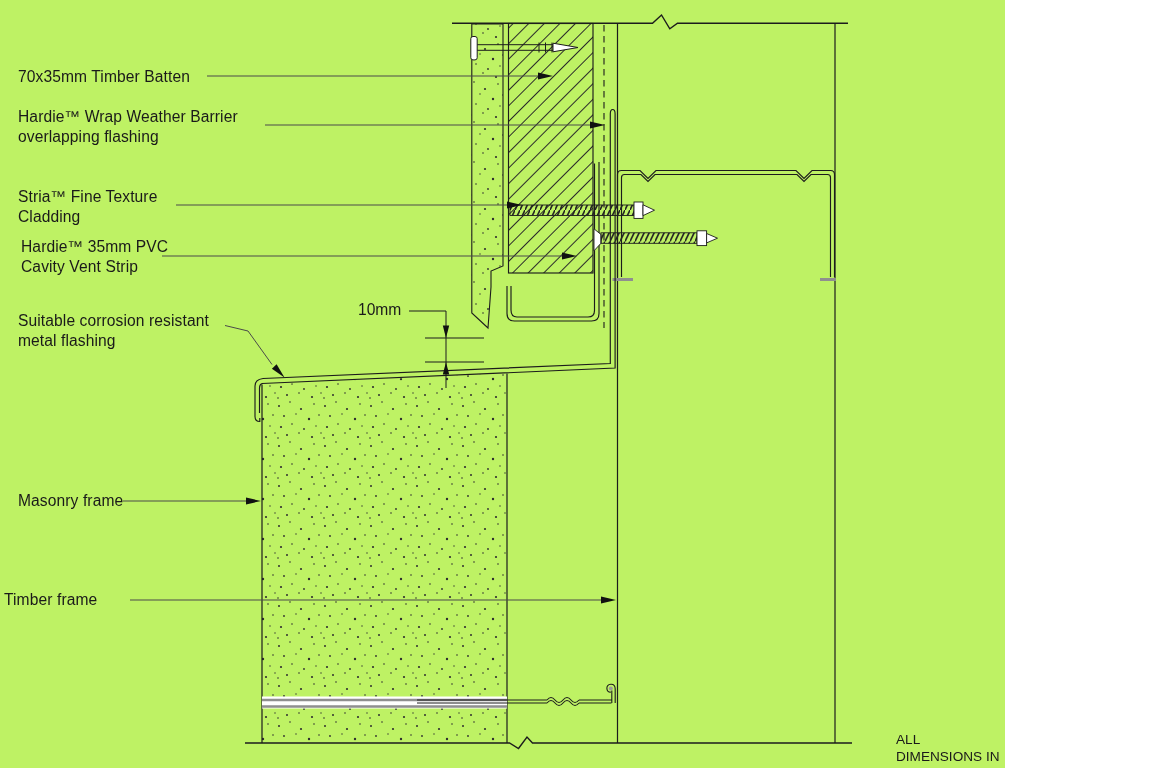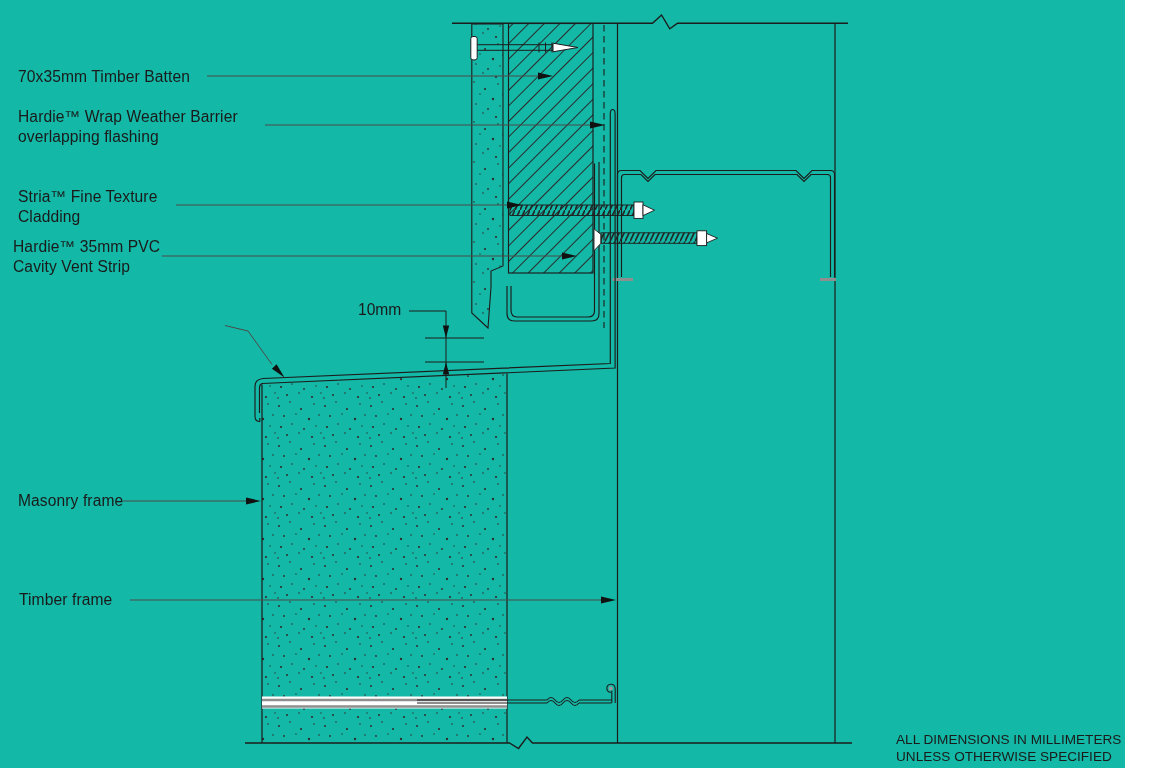--- a/index.html
+++ b/index.html
@@ -1,16 +1,16 @@
 <!DOCTYPE html>
 <html><head>
 <meta charset="utf-8">
 <style>
   html,body{margin:0;padding:0;background:#fff;}
-  #stage{position:relative;width:1125px;height:768px;background:#14b8a6;overflow:hidden;
+  #stage{position:relative;width:1005px;height:768px;background:#bef264;overflow:hidden;
          font-family:"Liberation Sans", sans-serif;color:#1a1a1a;}
   #linework{position:absolute;left:0;top:0;}
   .callout{position:absolute;font-size:15.6px;line-height:20.4px;white-space:pre-line;
            letter-spacing:0.1px;color:#1a1a1a;}
   .dim-label{position:absolute;font-size:15.6px;color:#1a1a1a;text-align:center;}
   .note{position:absolute;font-size:13.6px;line-height:17.2px;white-space:pre-line;color:#1a1a1a;margin-top:48px;}
 </style>
 </head>
 <body>
 
@@ -146,26 +146,28 @@
   </svg>
 
   <div class="callout" style="left:18px;top:67px">70x35mm Timber Batten</div>
 
   <div class="callout" style="left:18px;top:107px">Hardie™ Wrap Weather Barrier
 overlapping flashing</div>
 
   <div class="callout" style="left:18px;top:187px">Stria™ Fine Texture
 Cladding</div>
 
-  <div class="callout" style="left:13px;top:237px">Hardie™ 35mm PVC
+  <div class="callout" style="left:21px;top:237px">Hardie™ 35mm PVC
 Cavity Vent Strip</div>
 
+  <div class="callout" style="left:18px;top:311px">Suitable corrosion resistant
+metal flashing</div>
 
   <div class="callout" style="left:18px;top:491px">Masonry frame</div>
 
-  <div class="callout" style="left:19px;top:590px">Timber frame</div>
+  <div class="callout" style="left:4px;top:590px">Timber frame</div>
 
   <div class="dim-label" style="left:358px;top:301px">10mm</div>
 
   <div class="note" style="left:896px;top:683px">ALL DIMENSIONS IN MILLIMETERS
 UNLESS OTHERWISE SPECIFIED</div>
 
 </div>
 
 </body></html>

